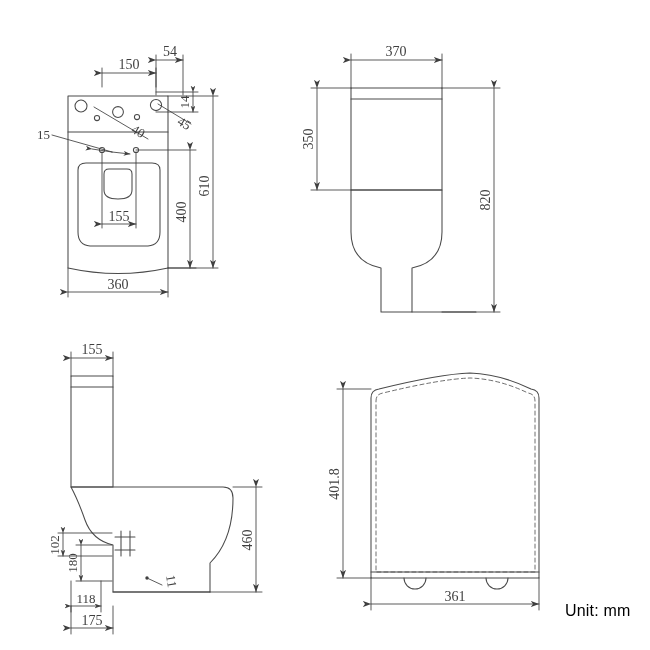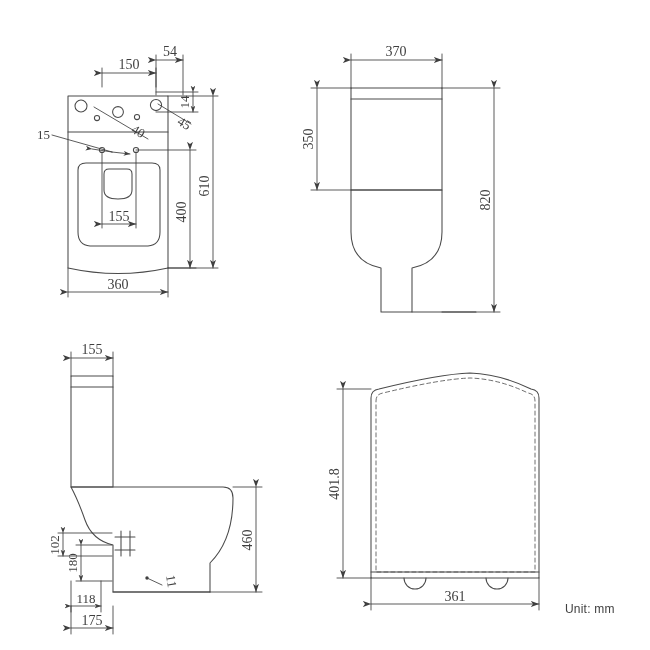--- a/index.html
+++ b/index.html
@@ -2,21 +2,21 @@
 <html><head>
 <meta charset="utf-8">
 <style>
   html,body{margin:0;padding:0;background:#ffffff;}
   body{width:650px;height:650px;position:relative;overflow:hidden;
        font-family:"Liberation Serif",serif;color:#3a3a3a;}
   #stage{position:absolute;inset:0;width:650px;height:650px;}
   .unit-label{
     position:absolute;left:565px;top:602px;
     font-family:"Liberation Sans",sans-serif;
-    font-size:12px;color:#404040;letter-spacing:.2px;white-space:nowrap;
+    font-size:16px;color:#000000;letter-spacing:.2px;white-space:nowrap;
   }
   svg{display:block;}
   text{font-family:"Liberation Serif",serif;fill:#3f3f3f;}
 </style>
 </head>
 <body>
 
 <div id="stage">
 
 <svg width="650" height="650" viewBox="0 0 650 650">

